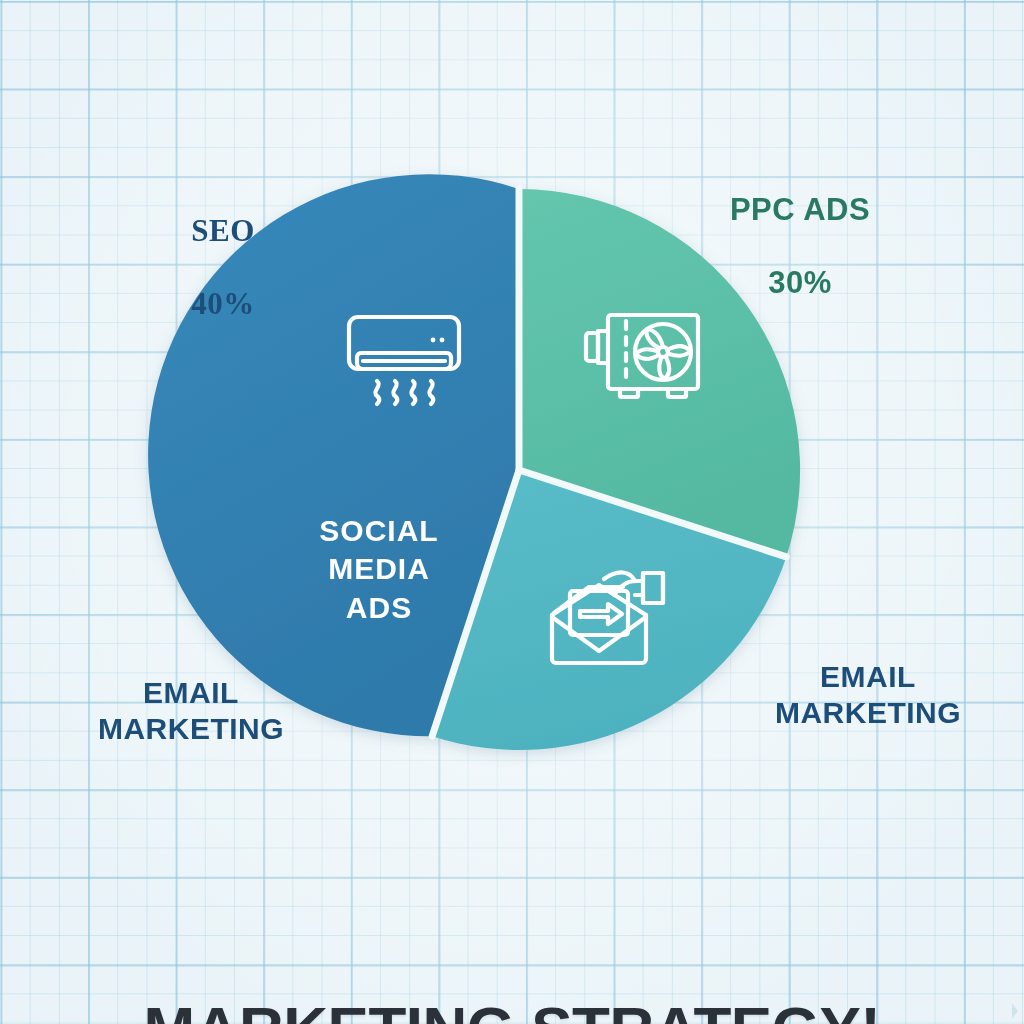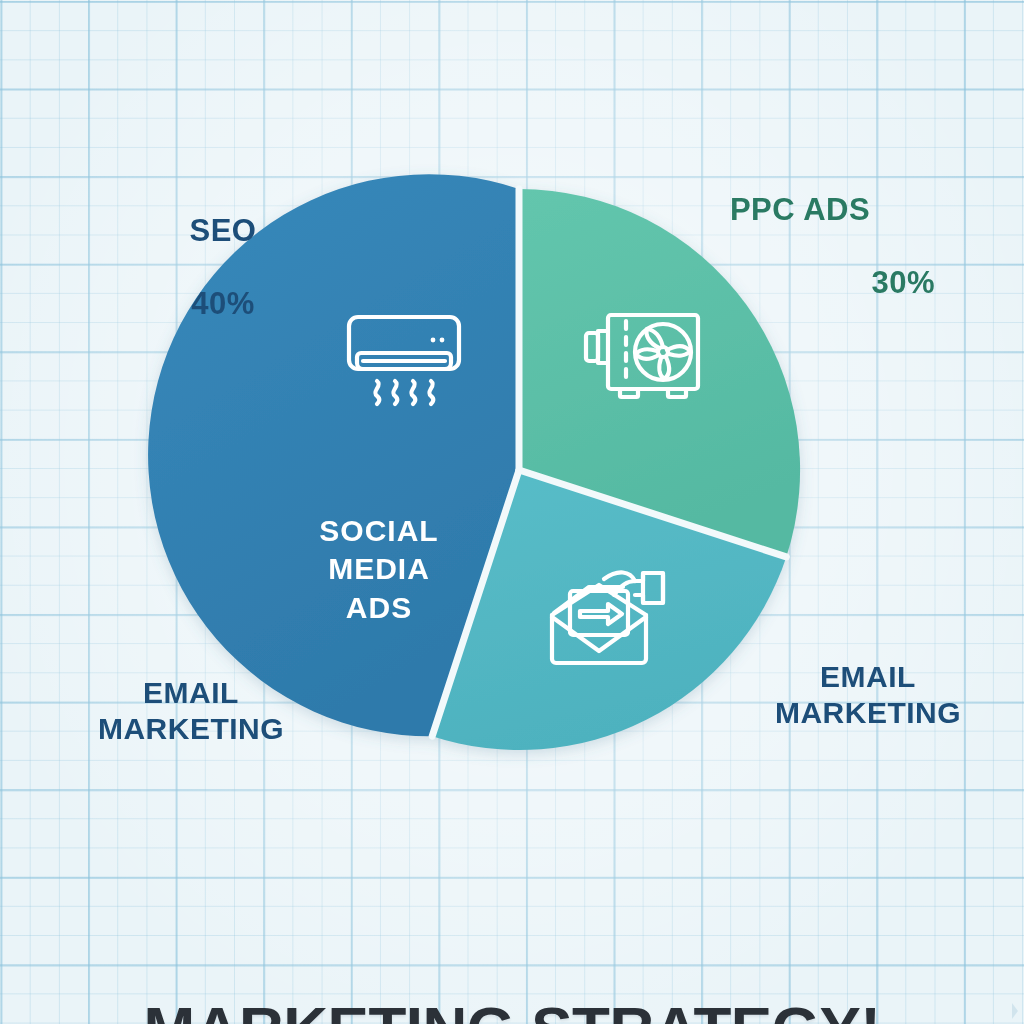--- a/index.html
+++ b/index.html
@@ -81,29 +81,30 @@
     text-transform: uppercase;
     white-space: pre-line;
   }
   .label .lab-name { display: block; }
   .label .lab-pct  { display: block; }
 
   #label-seo {
     left: 108px; top: 176px; width: 230px;
     font-size: 31px;
     color: #1d4e79;
+    font-family: Liberation Serif, serif;
   }
   #label-seo .lab-pct { color: #1d4e79; }
 
   #label-ppc {
     left: 665px; top: 155px; width: 270px;
     font-size: 31px;
     color: #2a7a63;
   }
-  #label-ppc .lab-pct { color: #2a7a63; text-align: right; }
+  #label-ppc .lab-pct { color: #2a7a63; }
 
   #label-email-left {
     left: 56px; top: 640px; width: 270px;
     font-size: 30px;
     color: #1d4e79;
   }
   #label-email-left .lab-pct { color: #1d4e79; }
 
   #label-email-right {
     left: 724px; top: 624px; width: 288px;

